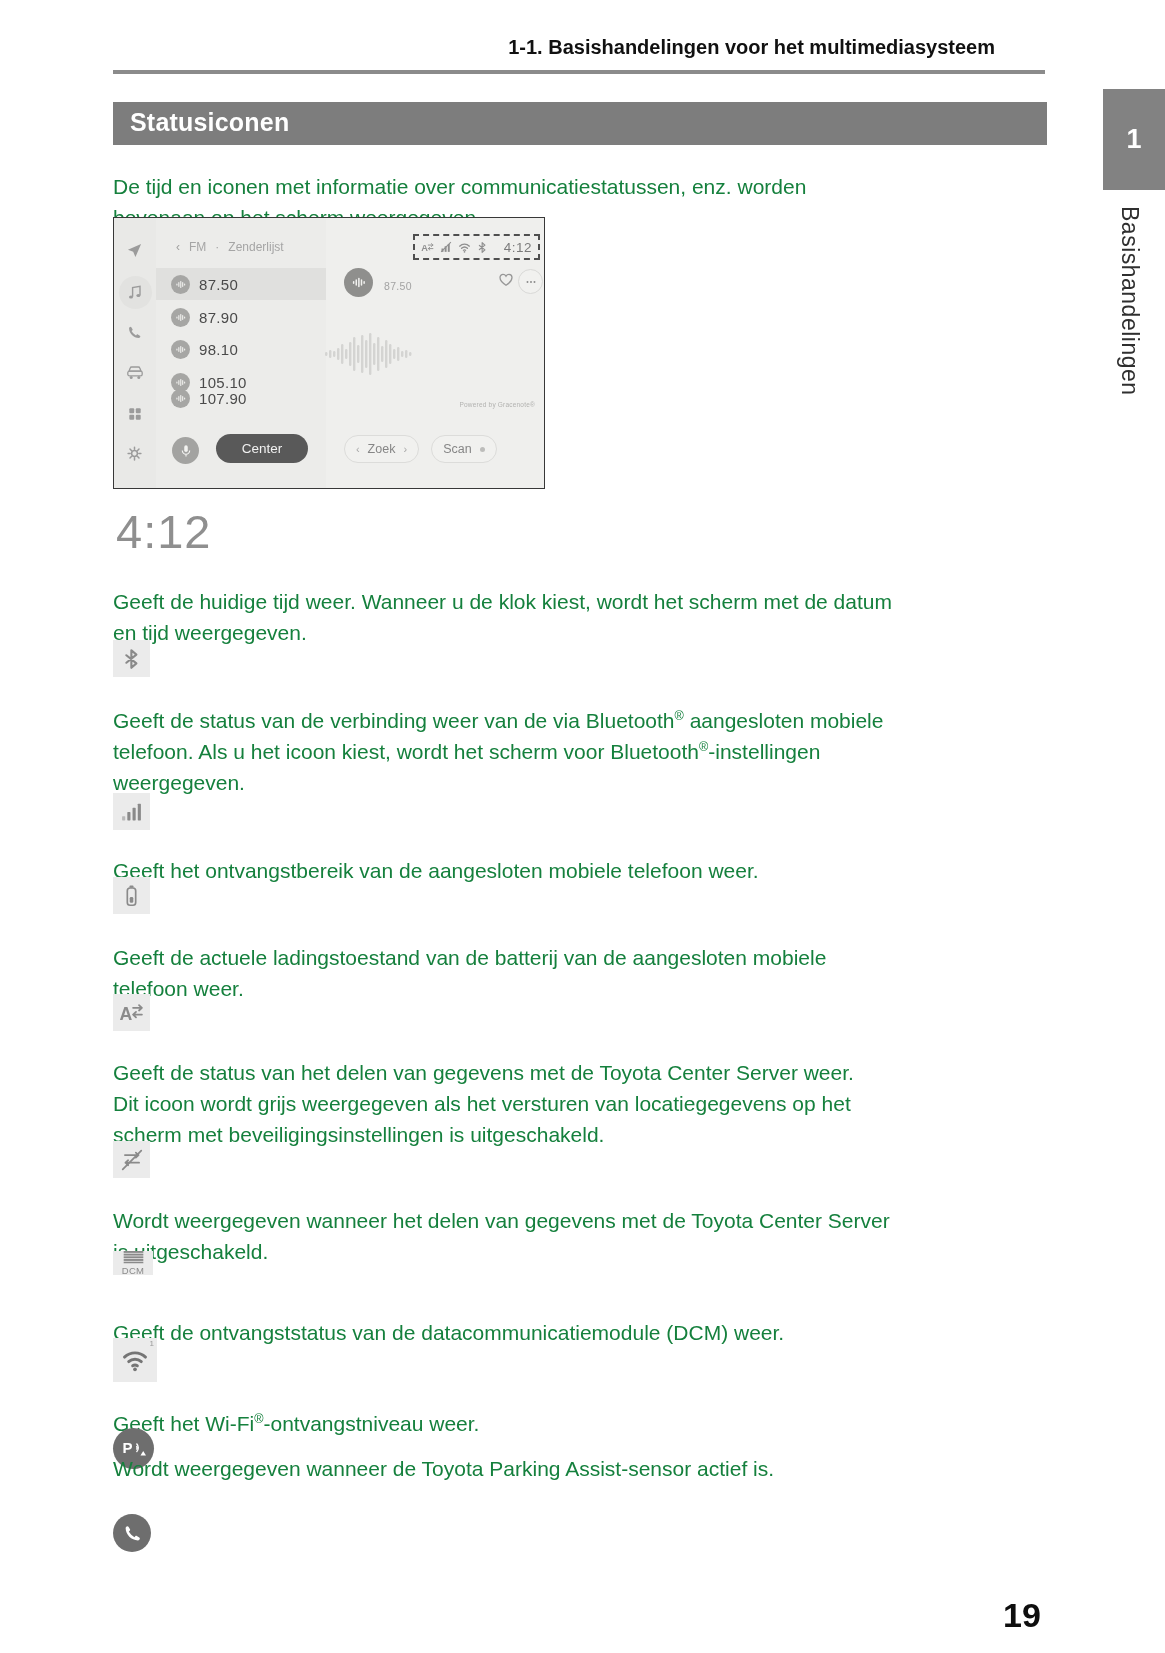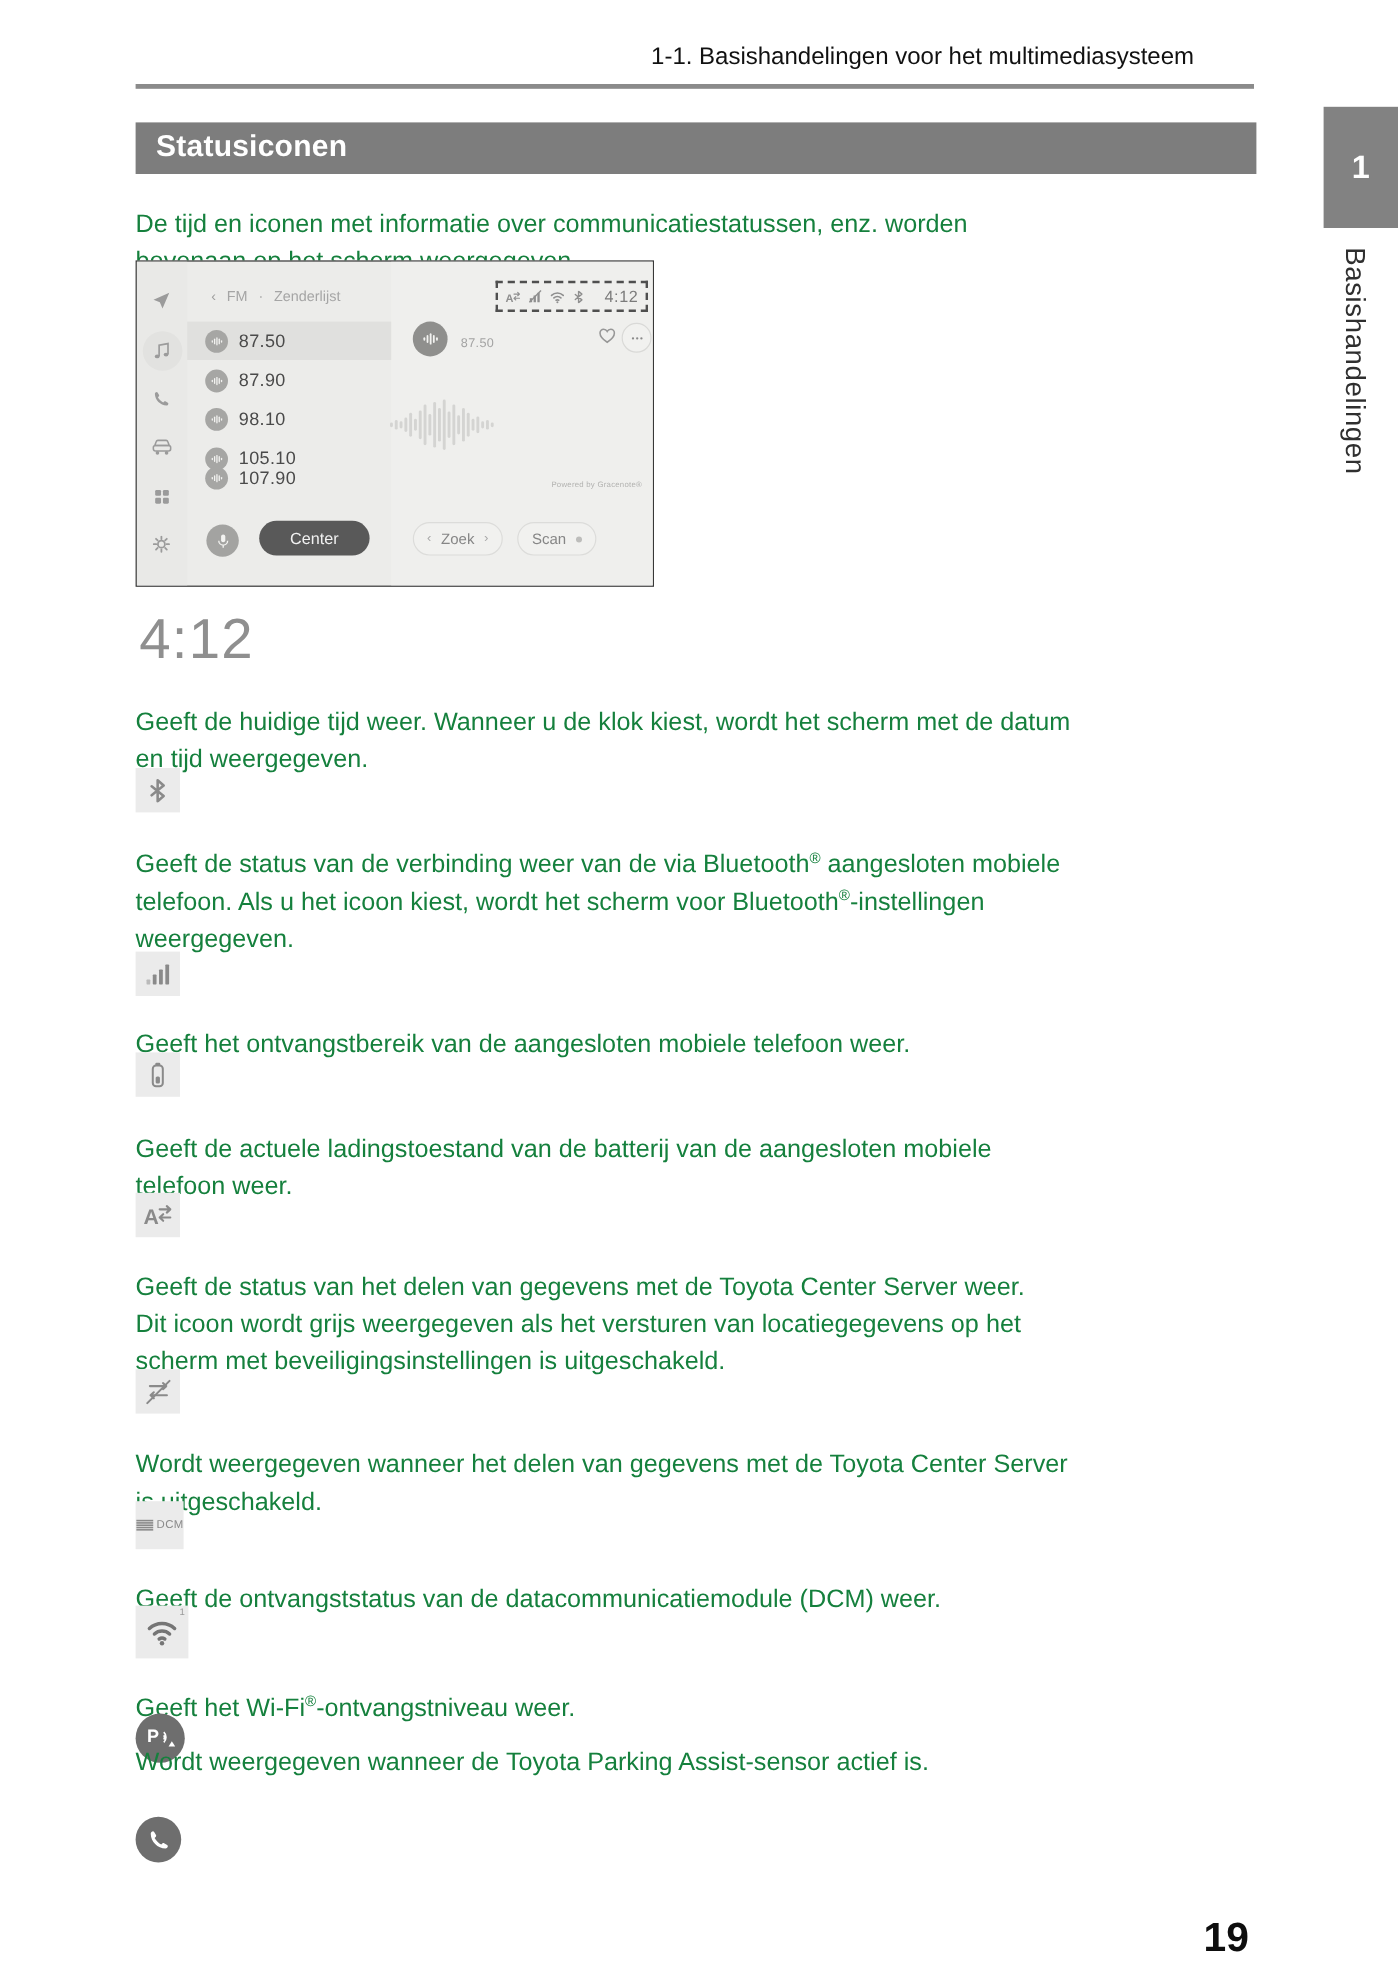--- a/index.html
+++ b/index.html
@@ -2,37 +2,37 @@
 <html><head>
 <meta charset="utf-8">
 <style>
   html,body{margin:0;padding:0}
   body{width:1165px;height:1653px;background:#fff;position:relative;overflow:hidden;
        font-family:"Liberation Sans","DejaVu Sans",sans-serif;color:#141414}
   .sa{position:absolute}
   sup{font-size:60%;vertical-align:super;line-height:0}
 
   
-  .hdr{top:36px;right:170px;font-size:20px;font-weight:normal;color:#111;white-space:nowrap}
+  .hdr{top:36px;right:170px;font-size:20px;font-weight:bold;color:#111;white-space:nowrap}
   .rule{left:113px;top:70px;width:932px;height:4px;background:#8b8b8b}
   .secbar{left:113px;top:102px;width:934px;height:43px;background:#7d7d7d}
   .secbar span{display:block;padding:6px 0 0 17px;font-size:25px;font-weight:bold;color:#fff;letter-spacing:.2px}
   .body{left:113px;width:905px;font-size:21px;line-height:31px;white-space:pre-line;color:#15803d}
   .bigtime{left:116px;top:504px;font-size:47px;color:#8f8f8f;letter-spacing:1px}
   .pageno{left:1003px;top:1596px;font-size:34px;font-weight:bold;color:#0e0e0e}
   .chtab{left:1103px;top:89px;width:62px;height:101px;background:#828282;color:#fff;
          display:flex;align-items:center;justify-content:center;font-size:27px;font-weight:bold}
   .chlabel{left:1116px;top:206px;writing-mode:vertical-rl;font-size:23px;color:#2f2f2f;letter-spacing:.5px}
 
   
   .isq{left:113px;width:37px;height:37px;background:#ebebeb;color:#8a8a8a;
        display:flex;align-items:center;justify-content:center}
   .icirc{left:113px;border-radius:50%;background:#6e6e6e;color:#fff;
          display:flex;align-items:center;justify-content:center}
-  .dcmsq{flex-direction:row;gap:2px;width:40px;height:40px}
+  .dcmsq{flex-direction:column;gap:2px;width:40px;height:24px}
   .dcmlabel{font-size:9.5px;letter-spacing:.3px;color:#8a8a8a;line-height:1}
   .wifibadge{position:absolute;top:2px;right:3px;font-size:8px;color:#9a9a9a;line-height:1}
 
   
   .shot{left:113px;top:217px;width:430px;height:270px;border:1px solid #383838;background:#ececea;overflow:hidden}
   .rpanel{left:212px;top:0;width:218px;height:270px;background:#efefed}
   .sbar{left:0;top:0;width:42px;height:270px;background:#e9e9e7}
   .sic{color:#9b9b9b}
   .halo{left:5px;top:58px;width:33px;height:33px;border-radius:50%;background:#e2e2e0}
   .lhead{left:62px;top:22px;font-size:12px;color:#a5a5a5;display:flex;gap:9px;align-items:center;white-space:nowrap}

